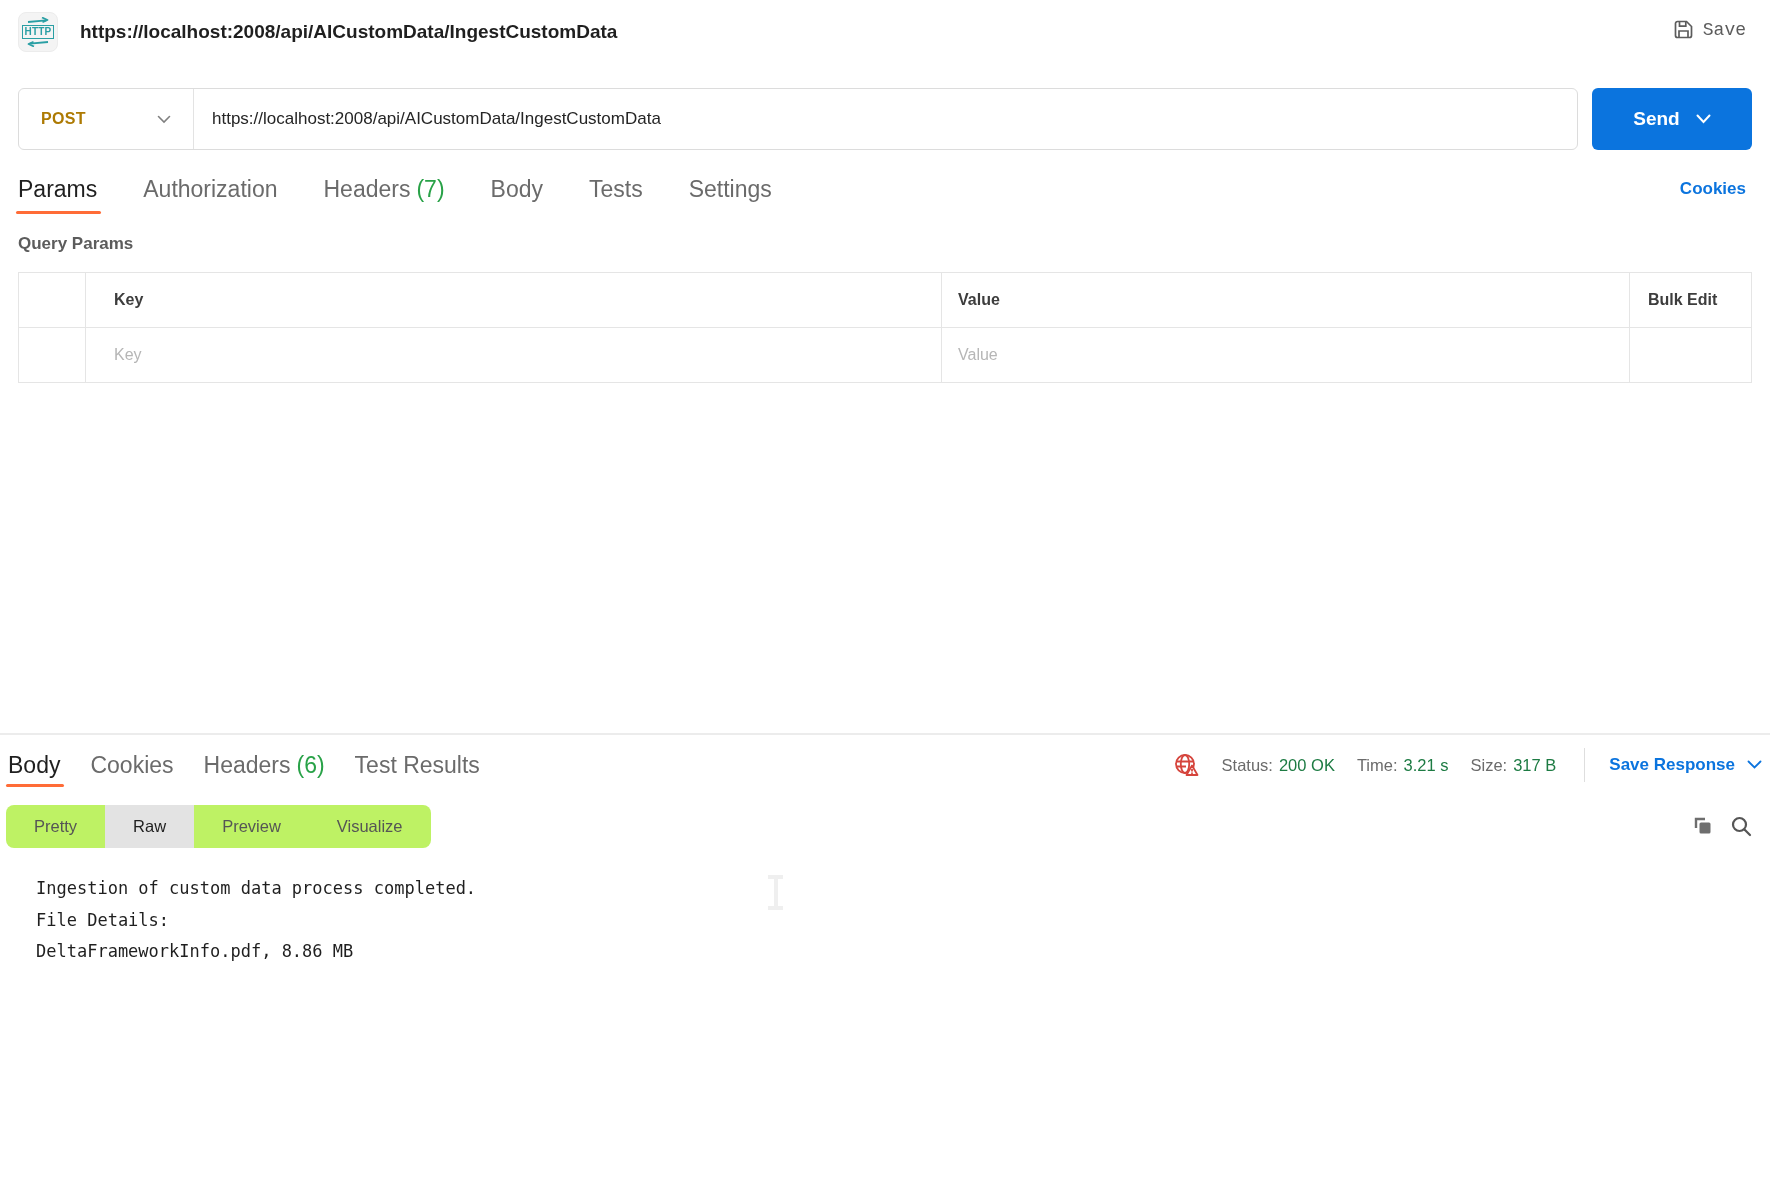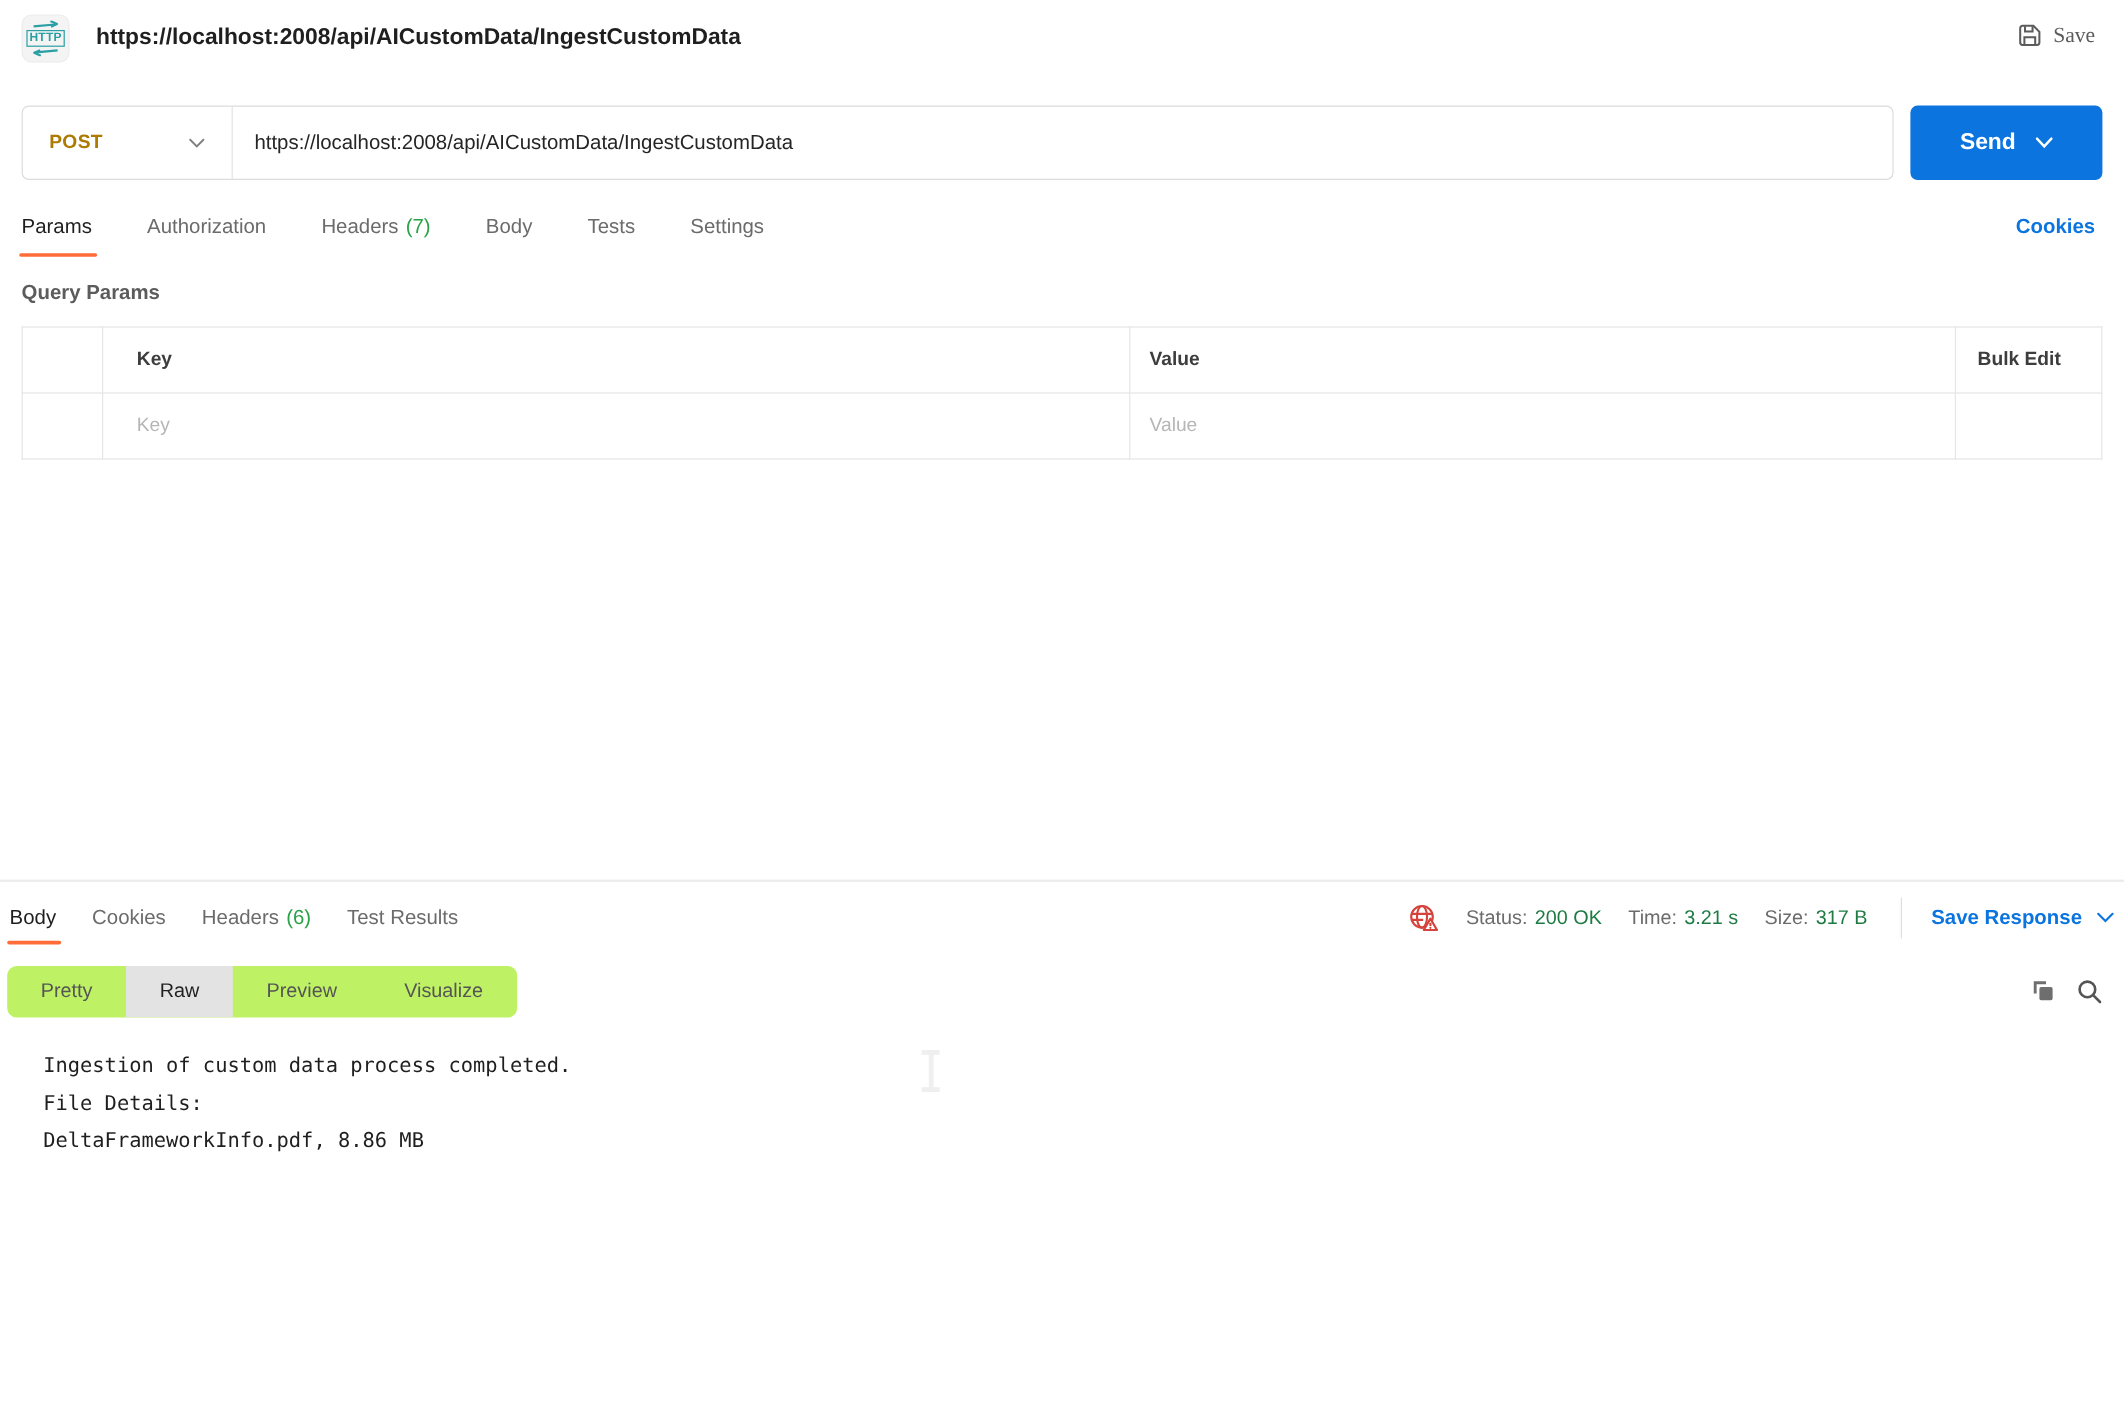--- a/index.html
+++ b/index.html
@@ -8,37 +8,37 @@
   .page { position:relative; width:1770px; height:1180px; background:#fff; overflow:hidden; }
 
   
   .topbar { height:88px; padding:12px 24px 0 18px; display:flex; align-items:flex-start; }
   .http-badge { width:40px; height:40px; background:#f4f4f4; border:1px solid #ececec; border-radius:8px;
                 display:flex; flex-direction:column; align-items:center; justify-content:center; gap:1px; }
   .http-badge .http-txt { font-size:10px; font-weight:700; color:#2a9fa4; border:1.5px solid #2a9fa4;
                           padding:0 2px; line-height:12px; letter-spacing:.2px; }
   .topbar .title { margin-left:22px; margin-top:9px; font-size:19px; font-weight:700; color:#1f1f1f; }
   .save-btn { margin-left:auto; margin-top:7px; display:flex; align-items:center; gap:9px; background:none;
-              border:none; font-family:Liberation Serif, serif; font-size:18px; color:#5c5c5c; cursor:pointer; }
+              border:none; font-family:Liberation Mono, monospace; font-size:18px; color:#5c5c5c; cursor:pointer; }
 
   
   .request-row { margin:0 18px; height:62px; display:flex; gap:14px;border-radius:28px; }
   .url-box { flex:1; border:1px solid #dcdcdc; border-radius:6px; display:flex; align-items:center; background:#fff; }
   .method { display:flex; align-items:center; width:174px; padding-left:22px; cursor:pointer; height:100%; }
   .method-label { font-size:16px; font-weight:700; color:#ad7a03; letter-spacing:.3px; }
   .method .chev { margin-left:auto; margin-right:22px; }
   .vdiv { width:1px; align-self:stretch; background:#e3e3e3; }
   .url-input { flex:1; padding-left:18px; font-size:17px; color:#252525; white-space:nowrap; overflow:hidden; }
   .send-btn { width:160px; background:#0b74de; border:none; border-radius:6px; color:#fff; display:flex;
               align-items:center; justify-content:center; gap:16px; cursor:pointer; font-family:inherit; }
   .send-btn .lbl { font-size:19px; font-weight:700; }
 
   
   .req-tabs { height:78px; padding:0 24px 0 18px; display:flex; align-items:stretch; gap:46px; }
-  .tab { display:flex; align-items:center; gap:6px; font-size:17px; color:#6b6b6b; position:relative; cursor:pointer;text-align:center; }
+  .tab { display:flex; align-items:center; gap:6px; font-size:23px; color:#6b6b6b; position:relative; cursor:pointer;text-align:center; }
   .tab .count { color:#29a248; }
   .tab.active { color:#1f1f1f; }
   .tab.active::after { content:""; position:absolute; left:-2px; right:-4px; bottom:14px; height:3px;
                        background:#ff6c37; border-radius:2px; }
   .req-tabs .spacer { flex:1; }
   .cookies-link { align-self:center; font-size:17px; font-weight:600; color:#0b74de; cursor:pointer; }
 
   
   .qp-title { margin:6px 18px 0; font-size:17px; font-weight:700; color:#5c5c5c; }
   .qp-table { margin:18px 18px 0; width:1734px; border-collapse:collapse; table-layout:fixed; }

